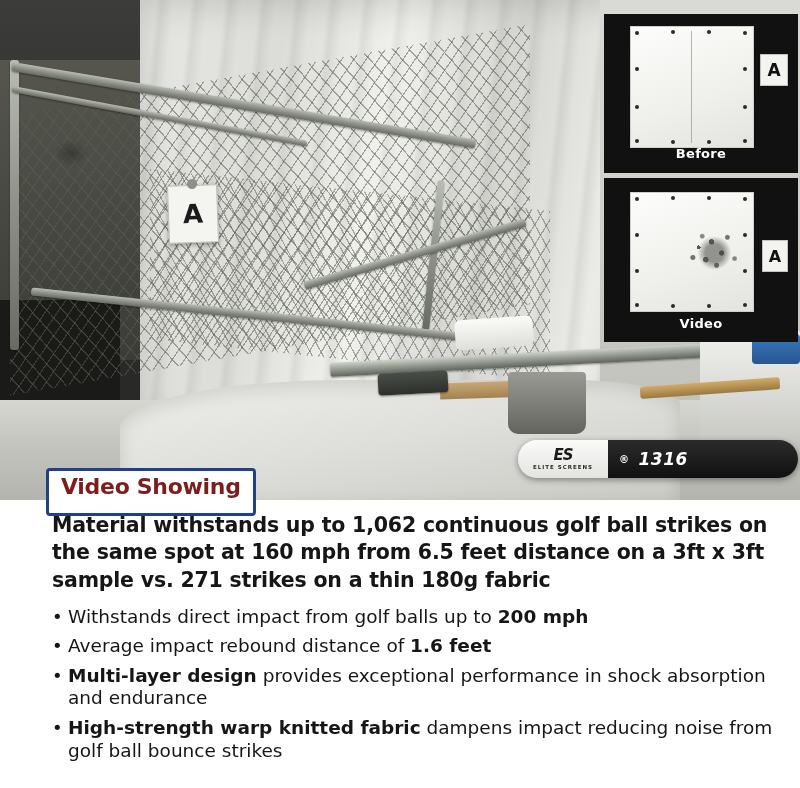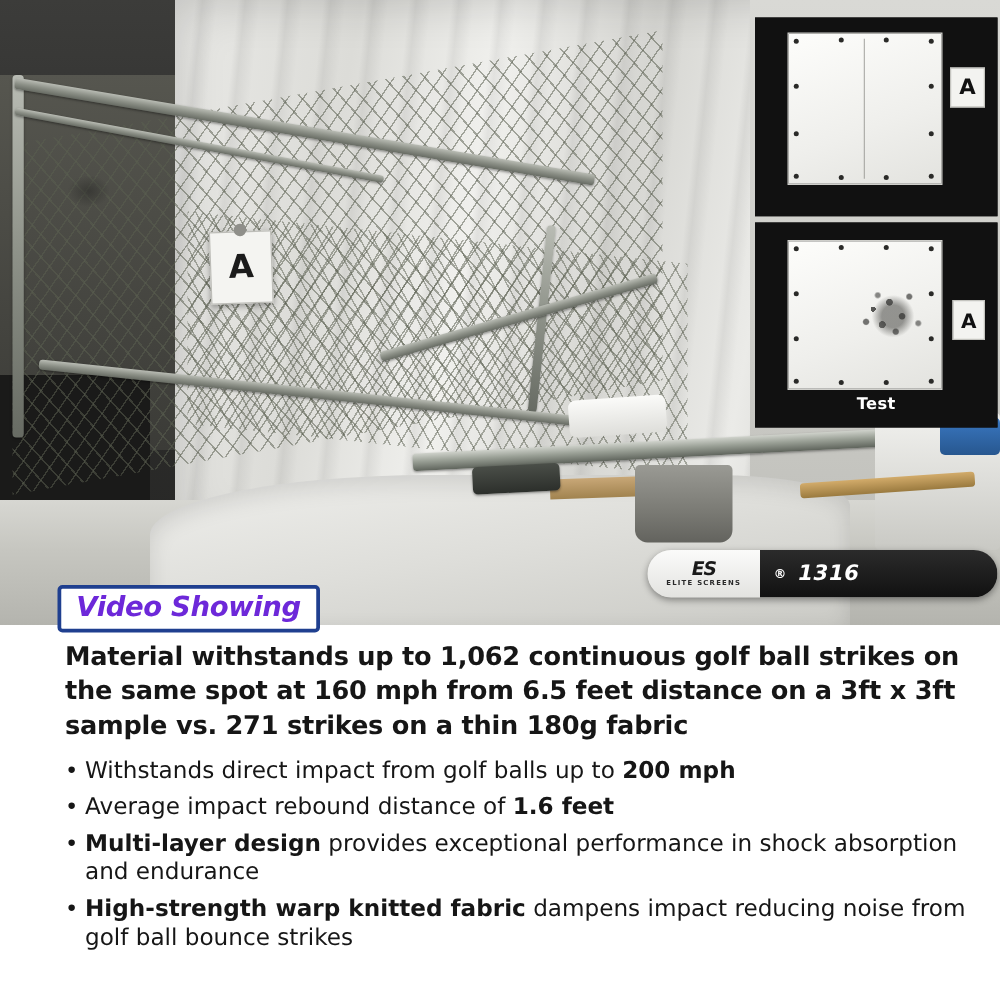--- a/index.html
+++ b/index.html
@@ -330,25 +330,24 @@
     color: #1f3f8f;
     text-shadow: 2px 2px 0 rgba(255,255,255,0.95), -1px -1px 0 rgba(255,255,255,0.95), 1px -1px 0 rgba(255,255,255,0.9), -1px 1px 0 rgba(255,255,255,0.9);
     letter-spacing: -0.5px;
   }
   .video-showing {
     position: absolute;
     left: 46px; top: 468px;
     background: #ffffff;
     border: 3px solid #1f3f8f;
     border-radius: 4px;
-    padding: 3px 12px 4px 12px;
-    color: #6d28d9;
+    padding: 3px 12px 14px 12px;
+    color: #7f1d1d;
     font-size: 22px;
     font-weight: bold;
-    font-style: italic;
     letter-spacing: -0.3px;
   }
 
   
   .copy {
     position: absolute;
     left: 52px; top: 512px;
     width: 730px;
   }
   .lead {
@@ -429,20 +428,21 @@
           <span class="g" style="left:112px;top:40px"></span>
           <span class="g" style="left:4px;top:78px"></span>
           <span class="g" style="left:112px;top:78px"></span>
           <span class="g" style="left:4px;top:112px"></span>
           <span class="g" style="left:40px;top:113px"></span>
           <span class="g" style="left:76px;top:113px"></span>
           <span class="g" style="left:112px;top:112px"></span>
         </div>
       </div>
       <div class="inset-tag">A</div>
+      <div class="inset-label">Before</div>
     </div>
 
     <div class="inset inset-after">
       <div class="sample">
         <div class="impact-splatter"></div>
         <div class="grommets">
           <span class="g" style="left:4px;top:4px"></span>
           <span class="g" style="left:40px;top:3px"></span>
           <span class="g" style="left:76px;top:3px"></span>
           <span class="g" style="left:112px;top:4px"></span>
@@ -450,21 +450,21 @@
           <span class="g" style="left:112px;top:40px"></span>
           <span class="g" style="left:4px;top:76px"></span>
           <span class="g" style="left:112px;top:76px"></span>
           <span class="g" style="left:4px;top:110px"></span>
           <span class="g" style="left:40px;top:111px"></span>
           <span class="g" style="left:76px;top:111px"></span>
           <span class="g" style="left:112px;top:110px"></span>
         </div>
       </div>
       <div class="inset-tag">A</div>
-      <div class="inset-label">Test</div>
+      <div class="inset-label">Video</div>
     </div>
 
     <div class="badge">
       <div class="badge-left">
         <span class="badge-es-logo">ES</span>
         <span class="badge-es-text">ELITE SCREENS</span>
       </div>
       <div class="badge-right">
         <span class="reg">®</span>
         <span class="num">1316</span>

